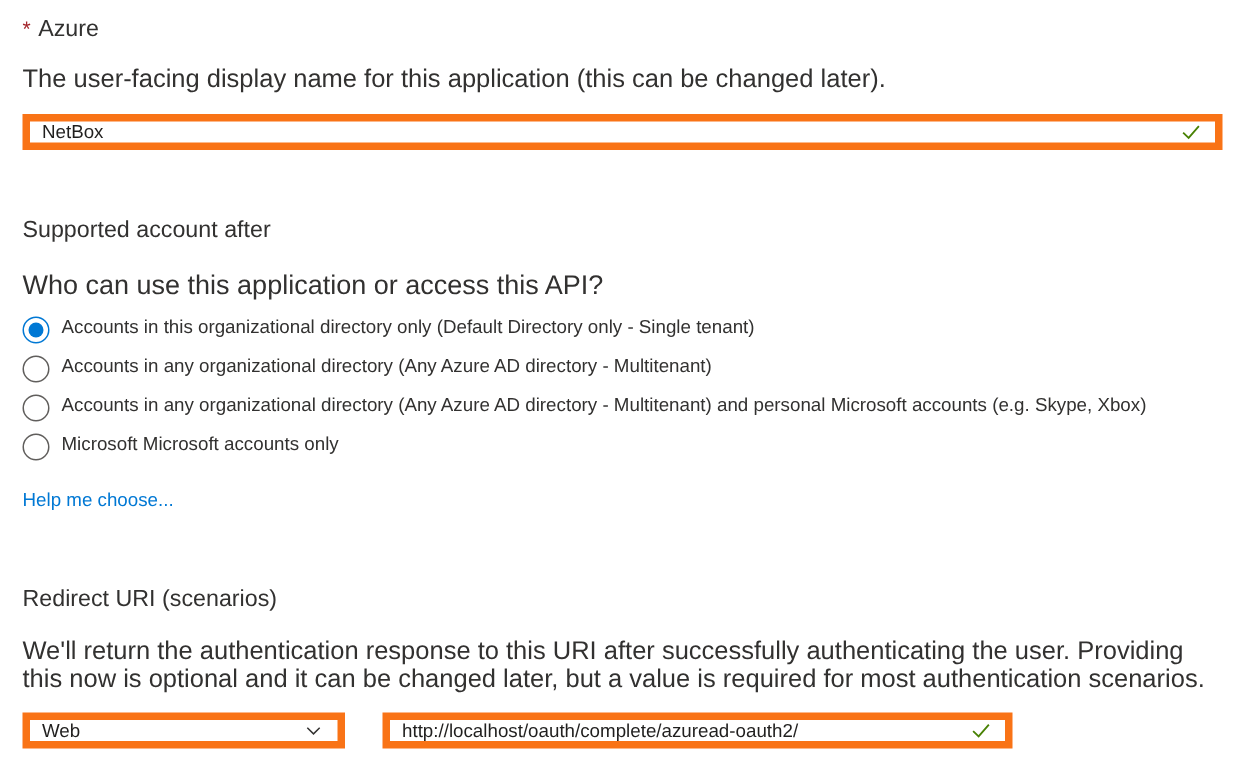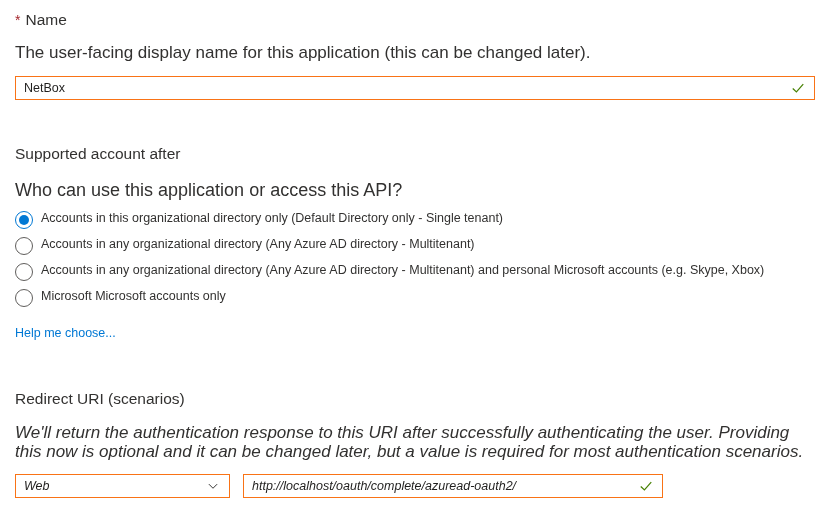--- a/index.html
+++ b/index.html
@@ -21,21 +21,21 @@
   .field-desc {
     font-size: 17px;
     line-height: 19px;
     color: #323130;
     margin: 13px 0 14px 0;
     max-width: 802px;
   }
 
   .text-input {
     height: 24px;
-    border: 1px solid #f97316;
+    border: 5px solid #f97316;
     background: #fff;
     display: flex;
     align-items: center;
     padding: 0 8px;
     font-size: 12.5px;
     color: #201f1e;
   }
   .text-input .value { flex: 1; white-space: nowrap; overflow: hidden; }
   .name-input { width: 800px; }
 
@@ -66,34 +66,34 @@
   .link {
     display: inline-block;
     margin-top: 11px;
     font-size: 12.5px;
     color: #0078d4;
     text-decoration: none;
     cursor: pointer;
   }
 
   .redirect-section { margin-top: 48px; }
-  .redirect-desc { margin-top: 14px; margin-bottom: 13px; font-style: italic; }
+  .redirect-desc { margin-top: 14px; margin-bottom: 13px; }
 
-  .uri-row { display: flex; gap: 13px; font-style: italic; }
+  .uri-row { display: flex; gap: 25px; }
   .platform-select { width: 215px; justify-content: space-between; cursor: pointer; }
   .uri-input { width: 420px; }
 </style>
 </head>
 <body>
 
 <div class="page">
 
   <div class="heading-row">
     <span class="required-marker">*</span>
-    <span class="section-title">Name</span>
+    <span class="section-title">Azure</span>
   </div>
   <div class="field-desc">The user-facing display name for this application (this can be changed later).</div>
   <div class="text-input name-input">
     <span class="value">NetBox</span>
     <span class="icon-wrap">
       <svg width="14" height="14" viewBox="0 0 16 16" fill="none">
         <path d="M2 8.5 L6.2 12.5 L14 3.5" stroke="#498205" stroke-width="1.4" fill="none"></path>
       </svg>
     </span>
   </div>

